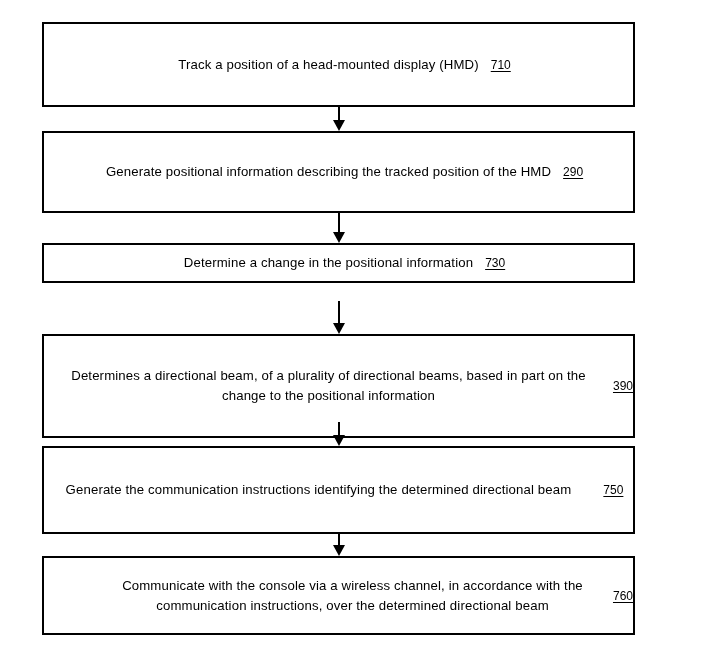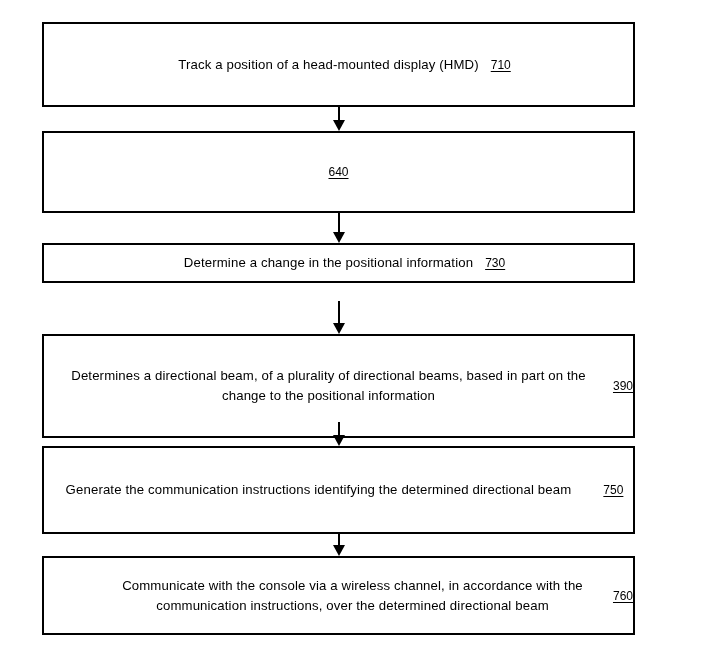--- a/index.html
+++ b/index.html
@@ -101,21 +101,22 @@
     <div class="box-text">Track a position of a head-mounted display (HMD)</div>
     <div class="box-ref">710</div>
   </div>
 
   <div class="connector conn-0">
     <div class="stem" style="height:13px"></div>
     <div class="head"></div>
   </div>
 
   <div class="flow-box box-1">
-    <div class="box-ref">640</div>
+    <div class="box-text">Generate positional information describing the tracked position of the HMD</div>
+    <div class="box-ref">290</div>
   </div>
 
   <div class="connector conn-1">
     <div class="stem" style="height:19px"></div>
     <div class="head"></div>
   </div>
 
   <div class="flow-box box-2">
     <div class="box-text">Determine a change in the positional information</div>
     <div class="box-ref">730</div>

